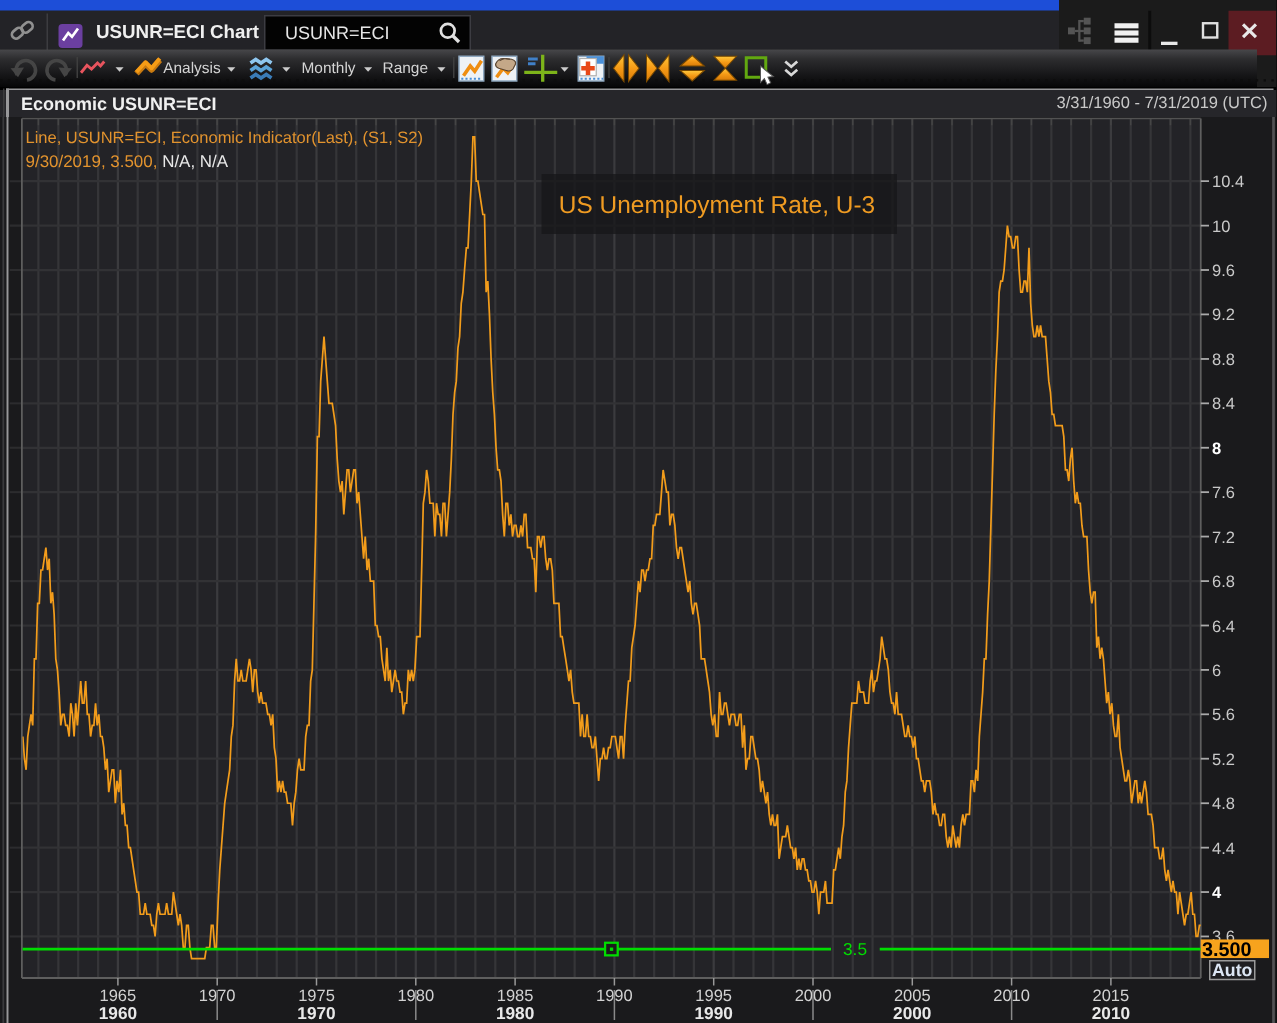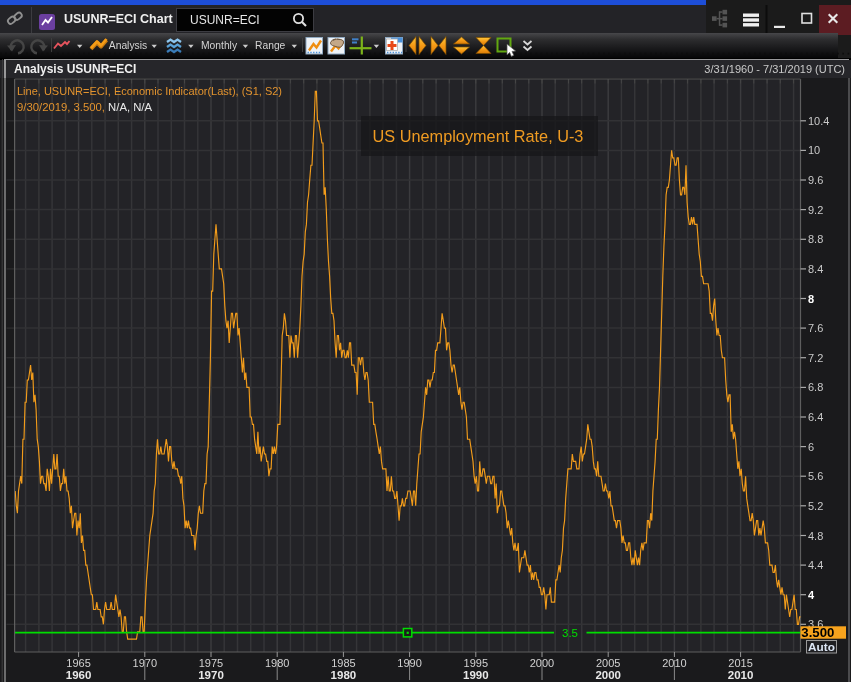--- a/index.html
+++ b/index.html
@@ -1,15 +1,15 @@
 <!DOCTYPE html>
 <html><head><meta charset="utf-8"><style>
 html,body{margin:0;padding:0;background:#050505;width:851px;height:682px;overflow:hidden;font-family:"Liberation Sans",sans-serif;}
 #win{position:relative;width:851px;height:682px;background:#1b1b1b;}
-#tbar{position:absolute;left:0;top:0;width:706px;height:33px;background:#232327;border-top:5px solid #1d4ed8;box-sizing:border-box;padding-left:32px;}
+#tbar{position:absolute;left:0;top:0;width:706px;height:33px;background:#232327;border-top:7px solid #1d4ed8;box-sizing:border-box;padding-left:32px;}
 #toolbar{position:absolute;left:0;top:33px;width:838px;height:25px;background:linear-gradient(#47474a,#2d2d2f 25%,#1a1a1c 60%,#060607);}
 #tbsep{position:absolute;left:0;top:58px;width:851px;height:2px;background:#000;}
 #chead{position:absolute;left:0;top:60px;width:851px;height:18px;background:#26262a;}
 #chart{position:absolute;left:0;top:78px;width:851px;height:604px;}
 .t{position:absolute;white-space:nowrap;}
 </style></head><body>
 <div id="win">
  <div id="tbar">
   <svg width="851" height="30" style="position:absolute;top:0;left:0">
    <g stroke="#909090" stroke-width="1.8" fill="none">
@@ -122,21 +122,21 @@
 <g stroke="#d8d8d8" stroke-width="1.8" fill="none">
  <polyline points="523.5,8 527.5,11.5 531.5,8"></polyline>
  <polyline points="523.5,13.5 527.5,17 531.5,13.5"></polyline>
 </g>
 </svg></div>
  <div id="tbsep"></div>
  <div style="position:absolute;left:4.4px;top:58.6px;width:845px;height:1.4px;background:#98989a;z-index:3;"></div>
  <div style="position:absolute;left:1.6px;top:59px;width:1.2px;height:19px;background:#3a3a3c;z-index:3;"></div>
   <div style="position:absolute;left:4.4px;top:59px;width:1.3px;height:19px;background:#98989a;z-index:3;"></div>
   <div id="chead">
-  <span class="t" style="left:14px;top:2px;font-size:12px;font-weight:bold;color:#f0f0f0;">Analysis USUNR=ECI</span>
+  <span class="t" style="left:14px;top:2px;font-size:12px;font-weight:bold;color:#f0f0f0;">Economic USUNR=ECI</span>
   <span class="t" style="right:6px;top:3px;font-size:11px;color:#c9c9c9;">3/31/1960 - 7/31/2019 (UTC)</span>
  </div>
  <div id="chart"><svg width="851" height="604" viewBox="0 78 851 604" font-family="Liberation Sans, sans-serif">
 <rect x="0" y="78" width="851" height="604" fill="#1a1a1c"></rect>
 <rect x="15.0" y="79.0" width="785.5" height="573.0" fill="#232327"></rect>
 <line x1="2.2" y1="78" x2="2.2" y2="682" stroke="#3a3a3c" stroke-width="1.2"></line>
 <line x1="5" y1="78" x2="5" y2="682" stroke="#98989a" stroke-width="1.3"></line>
 <line x1="849" y1="78" x2="849" y2="682" stroke="#525254" stroke-width="1.8"></line>
 <line x1="25.6" y1="79.0" x2="25.6" y2="652.0" stroke="#353538" stroke-width="1.5"></line>
         <line x1="38.9" y1="79.0" x2="38.9" y2="652.0" stroke="#353538" stroke-width="1.5"></line>

